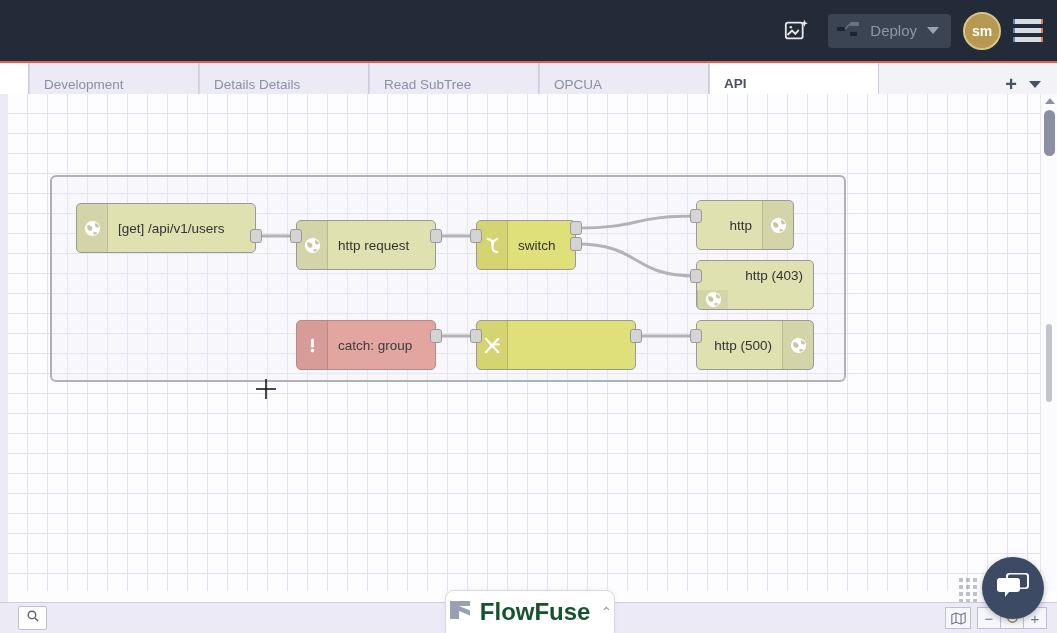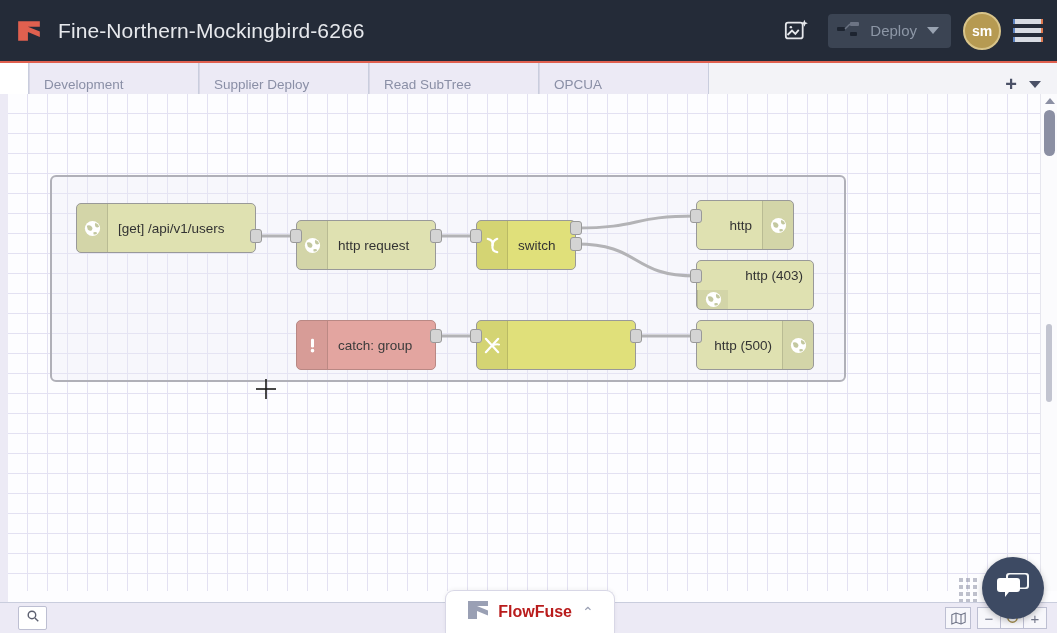--- a/index.html
+++ b/index.html
@@ -315,21 +315,21 @@
     width: 168px; height: 42px;
     background: #fff;
     border: 1px solid #d8d7e6;
     border-bottom: none;
     border-radius: 9px 9px 0 0;
     display: flex; align-items: center; justify-content: center;
     gap: 8px;
     cursor: pointer;
     box-shadow: 0 -1px 4px rgba(0,0,0,.05);
   }
-  .ff-widget .txt { color: #b91c1c; font-size: 16px; font-weight: bold; }
+  .ff-widget .txt { color: #14532d; font-size: 24px; font-weight: bold; }
   .ff-widget .chev {
     color: #9aa0b4; font-size: 14px; margin-left: 2px;
   }
 
   
   .chat-fab {
     position: absolute;
     right: 13px; bottom: 14px;
     width: 62px; height: 62px;
     border-radius: 50%;
@@ -338,28 +338,20 @@
     cursor: pointer;
     box-shadow: 0 2px 6px rgba(0,0,0,.25);
   }
 </style>
 </head>
 <body>
 
 <div id="app">
 
   <div class="header">
-    <div class="brand">
-      <span>
-        <svg class="ff-logo" viewBox="0 0 24 24" aria-hidden="true">
-          <path fill="#e0604f" d="M2 3 h20 v5 h-11 l11 4.5 v5 l-11 -4.5 v8 h-9 z"></path>
-        </svg>
-      </span>
-      <span class="app-title">Fine-Northern-Mockingbird-6266</span>
-    </div>
 
     <div class="header-right">
       <div class="hdr-icon-btn">
         <svg width="27" height="27" viewBox="0 0 24 24" fill="none" stroke="#e6e8ec" stroke-width="1.6">
           <rect x="2.5" y="5" width="15" height="14" rx="2"></rect>
           <path d="M4 16 l4 -4 l3 3 l3 -3.5"></path>
           <circle cx="7" cy="9" r="1.1" fill="#e6e8ec" stroke="none"></circle>
           <path d="M19 2.5 l.9 2.2 l2.2 .9 l-2.2 .9 l-.9 2.2 l-.9 -2.2 l-2.2 -.9 l2.2 -.9 z" fill="#e6e8ec" stroke="none"></path>
         </svg>
       </div>
@@ -383,23 +375,24 @@
         <span></span>
           <span></span>
           <span></span>
       </div>
     </div>
   </div>
 
   <div class="tabbar">
     <div class="tab-gutter"></div>
     <div class="tab">Development</div>
-    <div class="tab">Supplier Deploy</div>
+    <div class="tab">Details Details</div>
     <div class="tab">Read SubTree</div>
     <div class="tab">OPCUA</div>
+    <div class="tab active">API</div>
     <div class="tab-actions">
       <div class="tab-plus">+</div>
       <div class="tab-caret"></div>
     </div>
   </div>
 
   <div class="workspace">
     <div class="canvas" id="canvas">
 
       <svg class="wire-layer" id="wire-layer">

